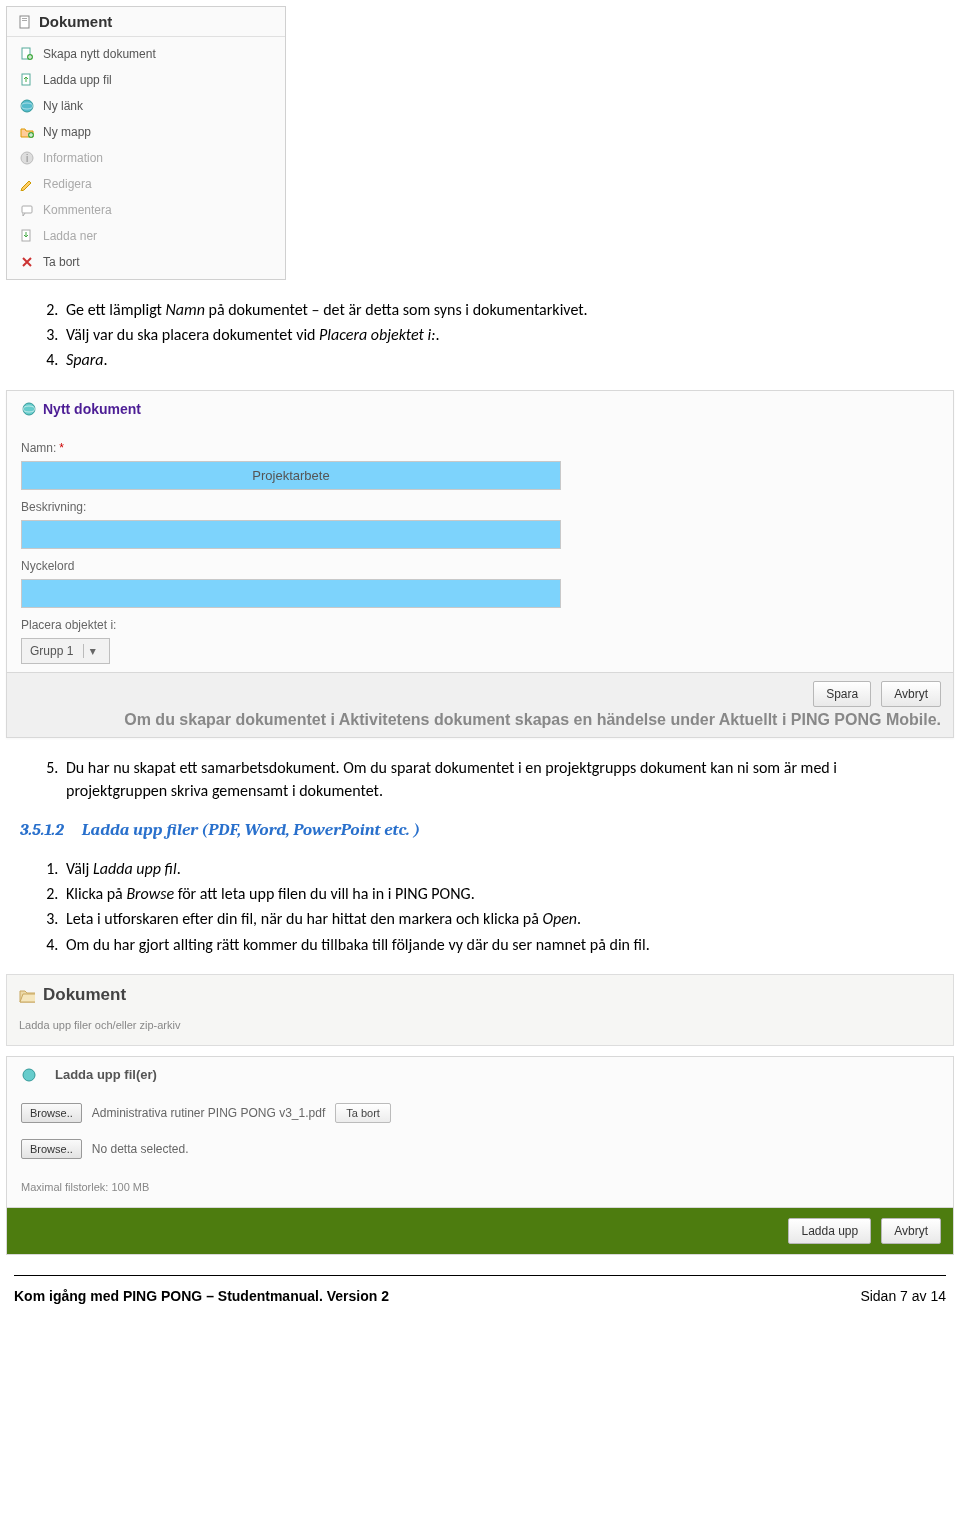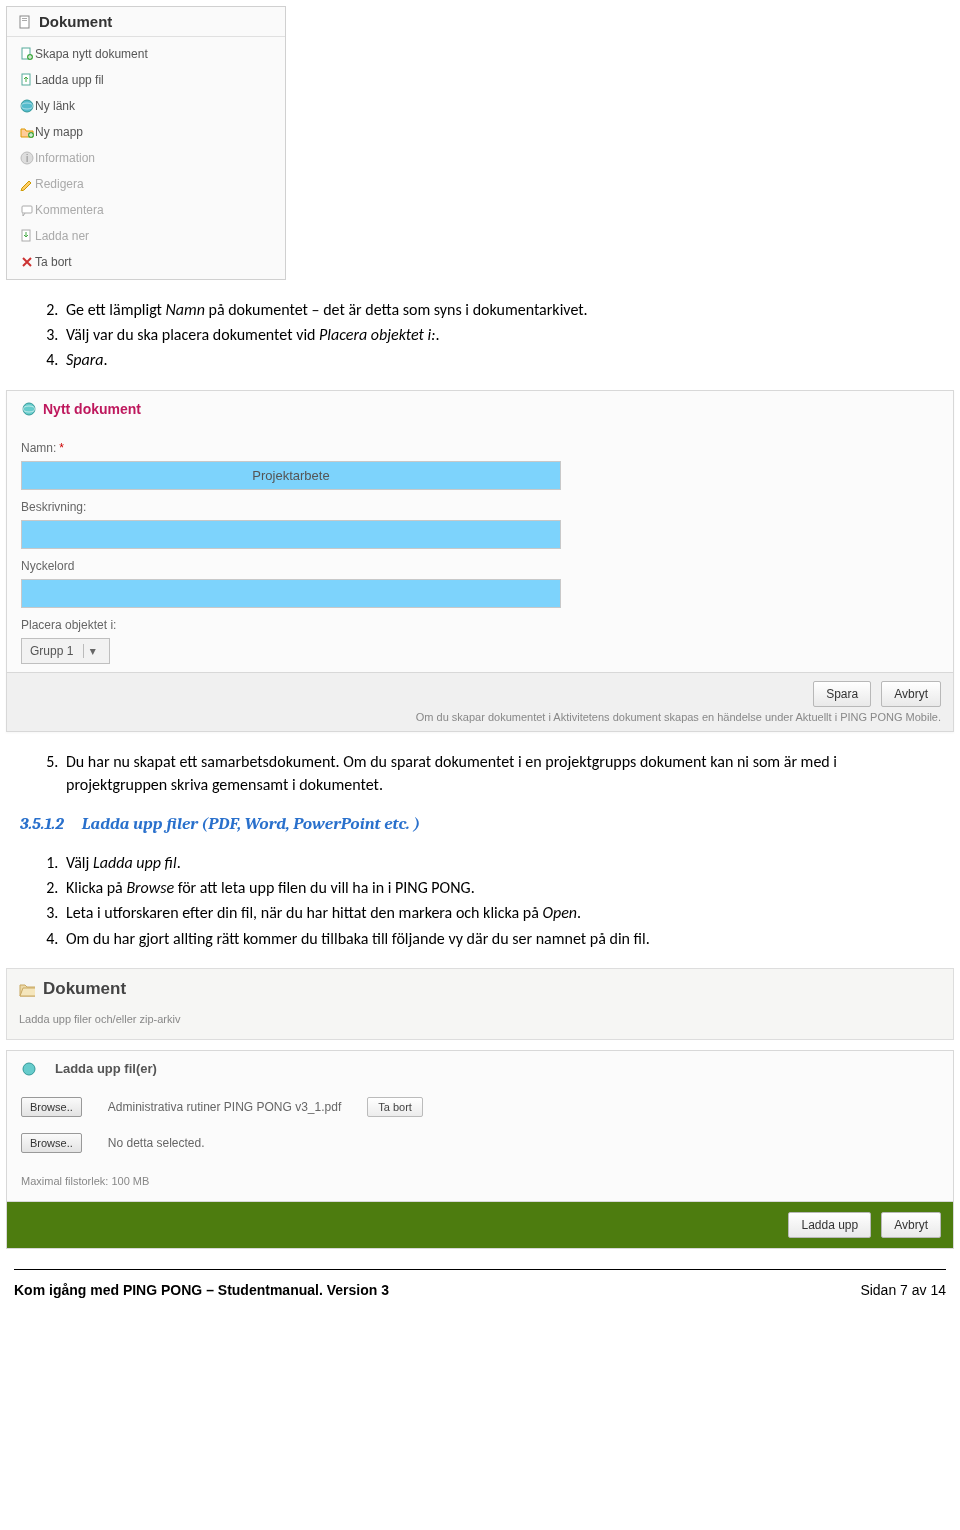--- a/index.html
+++ b/index.html
@@ -27,20 +27,21 @@
     color: #333;
     font-family: Verdana, Arial, sans-serif;
   }
   .menu {
     list-style: none;
     padding: 4px 0;
   }
   .menu li {
     display: flex;
     align-items: center;
+    gap: 8px;
     padding: 5px 12px;
     font-size: 12px;
     color: #555;
     font-family: Verdana, Arial, sans-serif;
   }
   .menu li.dim { color: #aaa; }
   .icon {
     display: inline-flex;
     width: 16px;
     height: 16px;
@@ -61,21 +62,21 @@
     margin: 0 6px 16px 6px;
     padding: 0;
     box-shadow: 0 1px 2px rgba(0,0,0,0.04);
   }
   .form-panel .subheader {
     display: flex;
     align-items: center;
     gap: 6px;
     padding: 10px 14px 14px 14px;
     font-weight: bold;
-    color: #be185d;
+    color: #4c1d95;
     font-size: 14px;
     font-family: Verdana, Arial, sans-serif;
   }
   .form-body {
     padding: 0 14px 0 14px;
   }
   .field-label {
     font-size: 12px;
     color: #666;
     margin: 10px 0 6px 0;
@@ -126,23 +127,24 @@
     border: 1px solid #b8b8b8;
     background: linear-gradient(#fff,#e9e9e9);
     padding: 5px 12px;
     font-size: 12px;
     color: #333;
     border-radius: 2px;
     font-family: Verdana, Arial, sans-serif;
   }
   .btn-row { display: flex; gap: 10px; }
   .hint {
-    font-size: 11px;
+    font-size: 16px;
     color: #888;
     font-family: Verdana, Arial, sans-serif;
+    font-weight: bold;
   }
   .section-num {
     margin: 8px 20px 6px 20px;
   }
   .sect-heading {
     display: flex;
     gap: 18px;
     color: #2970cc;
     font-style: italic;
     font-weight: bold;
@@ -181,21 +183,21 @@
     gap: 18px;
     padding: 10px 14px 12px 14px;
     font-weight: bold;
     color: #555;
     font-size: 13px;
     font-family: Verdana, Arial, sans-serif;
   }
   .upload-row {
     display: flex;
     align-items: center;
-    gap: 26px;
+    gap: 10px;
     padding: 8px 14px;
   }
   .browse-btn {
     border: 1px solid #999;
     background: linear-gradient(#fafafa,#e3e3e3);
     padding: 3px 8px;
     font-size: 11px;
     border-radius: 2px;
     color: #333;
     font-family: Arial, sans-serif;
@@ -441,16 +443,16 @@
   <div class="maxsize">Maximal filstorlek: 100 MB</div>
   <div class="upload-footer">
     <span class="btn">Ladda upp</span>
     <span class="btn">Avbryt</span>
   </div>
 </div>
 
 <div class="page-footer">
   <hr class="hr-line">
   <div class="footer-row">
-    <span class="left">Kom igång med PING PONG – Studentmanual. Version 3</span>
+    <span class="left">Kom igång med PING PONG – Studentmanual. Version 2</span>
     <span>Sidan 7 av 14</span>
   </div>
 </div>
 
 </body></html>

